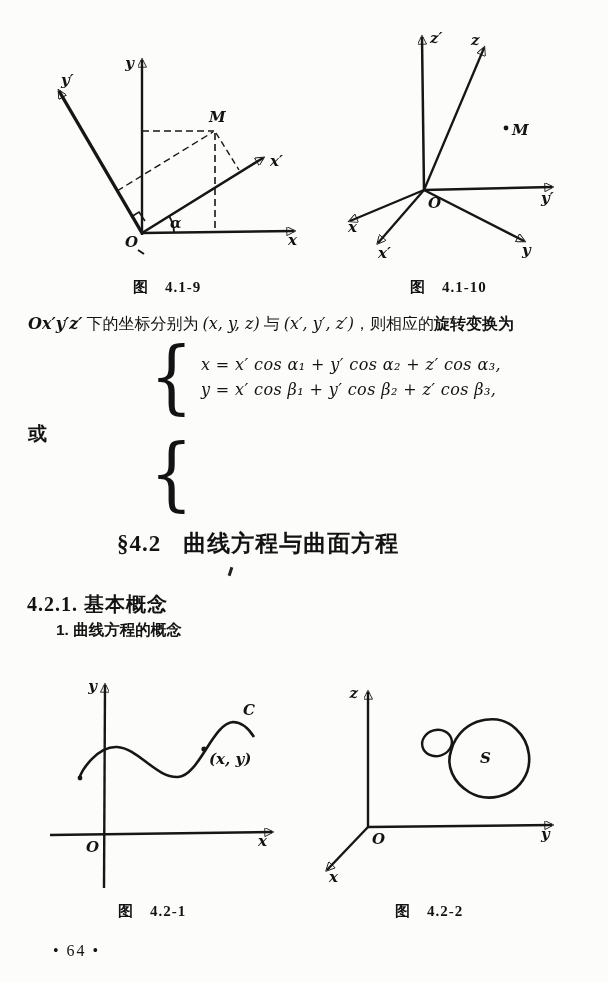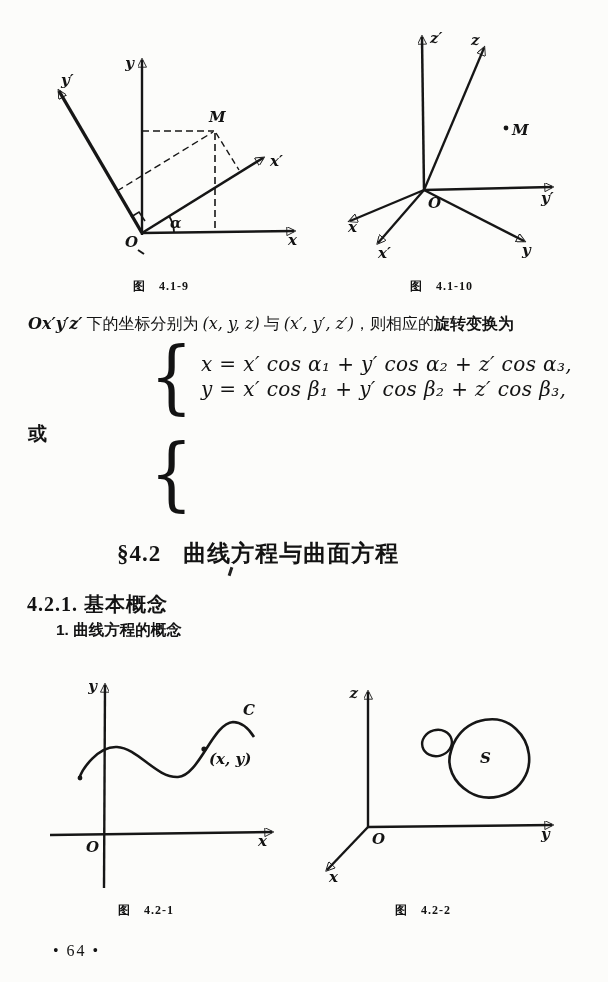--- a/index.html
+++ b/index.html
@@ -1,30 +1,30 @@
 <!DOCTYPE html>
 <html><head>
 <meta charset="utf-8">
 <style>
   html,body{margin:0;padding:0;background:#e8e8e4;}
   #page{position:relative;width:608px;height:982px;background:#fcfcfa;overflow:hidden;color:#131313;}
   .fig{position:absolute;}
   svg line, svg path, svg ellipse{stroke:#161616;fill:none;}
   svg text{font-family:"DejaVu Serif",serif;font-style:italic;font-weight:bold;font-size:15px;fill:#131313;}
-  .caption{position:absolute;font-family:"Liberation Serif",serif;font-weight:bold;font-size:12px;letter-spacing:1px;white-space:nowrap;}
+  .caption{position:absolute;font-family:"Liberation Serif",serif;font-weight:bold;font-size:15px;letter-spacing:1px;white-space:nowrap;}
   .para{position:absolute;font-family:"Liberation Serif",serif;font-size:16px;white-space:nowrap;text-align:center;}
   .math{font-family:"DejaVu Serif",serif;font-style:italic;font-weight:bold;}
   .mathn{font-family:"DejaVu Serif",serif;font-style:italic;}
   .b{font-weight:bold;}
   .eqsys{position:absolute;display:flex;align-items:center;}
   .brace{font-family:"DejaVu Serif",serif;font-size:80px;font-weight:400;line-height:0.92;transform:scaleX(0.85);margin-right:4px;}
-  .eqlines div{font-family:"DejaVu Serif",serif;font-style:italic;font-size:20px;line-height:25px;letter-spacing:0.4px;white-space:nowrap;}
+  .eqlines div{font-family:"DejaVu Serif",serif;font-style:italic;font-size:16px;line-height:25px;letter-spacing:0.4px;white-space:nowrap;}
   .orword{position:absolute;font-family:"Liberation Serif",serif;font-weight:bold;font-size:19px;}
   .heading{position:absolute;left:0;top:528px;width:608px;padding-right:92px;box-sizing:border-box;text-align:center;
-           font-family:"Liberation Sans",sans-serif;font-weight:bold;font-size:23px;letter-spacing:1px;white-space:nowrap;margin-top:10px;}
+           font-family:"Liberation Sans",sans-serif;font-weight:bold;font-size:23px;letter-spacing:1px;white-space:nowrap;}
   .heading .hnum{margin-right:22px;font-family:"Liberation Serif",serif;}
   .speck{position:absolute;left:229px;top:567px;width:3px;height:9px;background:#222;transform:rotate(18deg);}
   .subsection{position:absolute;left:27px;top:583px;font-family:"Liberation Serif",serif;font-weight:600;font-size:20px;letter-spacing:1px;white-space:nowrap;margin-top:8px;}
   .item1{position:absolute;left:56px;top:620px;font-family:"Liberation Sans",sans-serif;font-weight:bold;font-size:15.5px;white-space:nowrap;}
   .defline{position:absolute;left:28px;top:644px;font-family:"Liberation Serif",serif;font-size:16px;white-space:nowrap;}
   .deflabel{font-family:"Liberation Sans",sans-serif;font-weight:bold;margin-right:10px;}
   .pagenum{position:absolute;left:53px;top:942px;font-family:"Liberation Serif",serif;font-weight:normal;font-size:16px;letter-spacing:2px;}
   .ospeck{stroke:#161616;stroke-width:2;}
 </style>
 </head>

